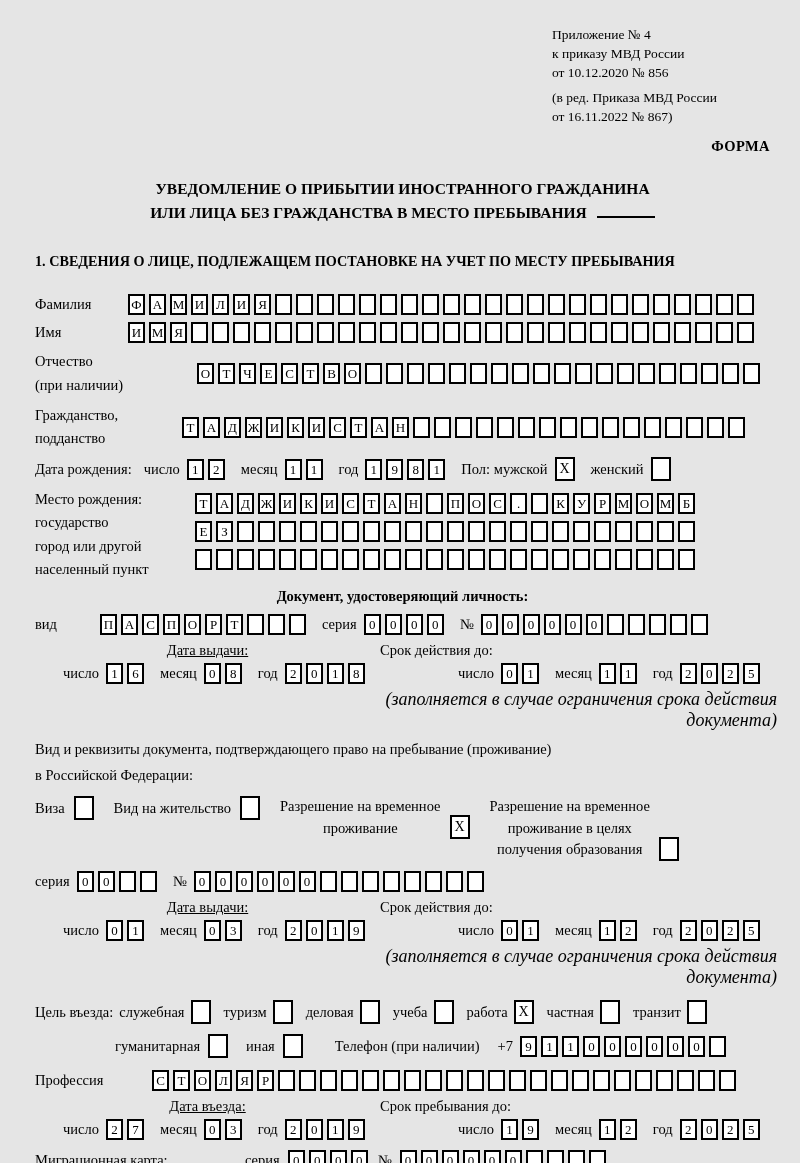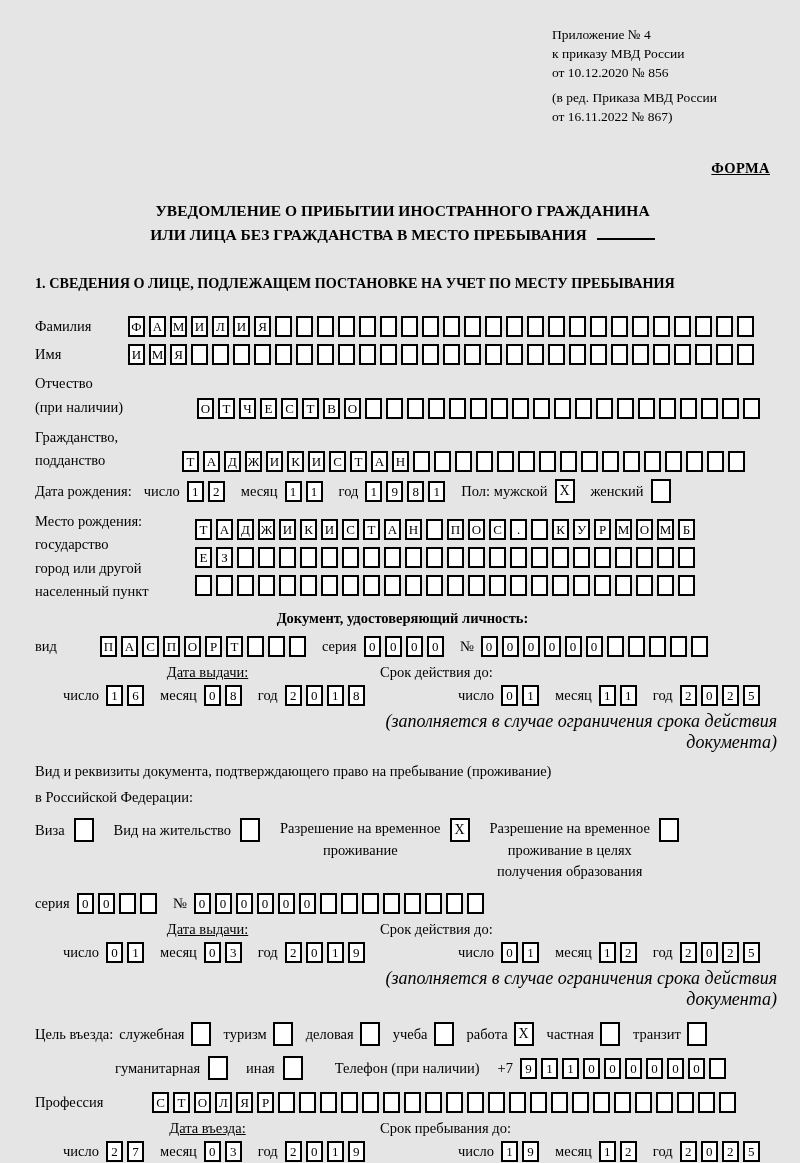--- a/index.html
+++ b/index.html
@@ -5,27 +5,27 @@
   html,body{margin:0;padding:0;background:#ffffff;}
   .page{
     position:relative;width:800px;height:1163px;box-sizing:border-box;
     background:#e5e5e5;color:#000;
     font-family:"Liberation Serif","DejaVu Serif",serif;font-size:14.5px;
     padding:26px 30px 0 35px;overflow:hidden;
   }
   
   .hdr{width:218px;margin-left:auto;font-size:13.5px;line-height:1.4;}
   .hdr .sub{margin-top:6px;}
-  .forma{text-align:right;font-weight:bold;font-size:14.5px;margin-top:34px;letter-spacing:.4px;text-decoration:underline;}
+  .forma{text-align:right;font-weight:bold;font-size:14.5px;margin-top:12px;letter-spacing:.4px;}
   
   .title{text-align:center;font-weight:bold;font-size:15.5px;line-height:1.55;margin-top:22px;}
   .blank{display:inline-block;width:58px;border-bottom:2px solid #000;margin-left:10px;}
   .sec{font-weight:bold;font-size:14.2px;margin-top:28px;margin-bottom:24px;}
   
-  .row{display:flex;align-items:flex-end;margin-bottom:7px;}
+  .row{display:flex;align-items:center;margin-bottom:7px;}
   .items-c{align-items:center;}
   .boxrow{display:inline-flex;flex:0 0 auto;}
   .cell{
     flex:0 0 auto;width:17px;height:21px;box-sizing:border-box;border:2px solid #000;
     margin-right:4px;display:inline-flex;align-items:center;justify-content:center;
     font-size:13px;line-height:1;background:#fff;
   }
   .cb .cell{width:20px;height:24px;font-size:14px;}
   .lbl{flex:0 0 auto;line-height:21px;}
   .lblcol{flex:0 0 auto;line-height:1.6;}
@@ -39,21 +39,21 @@
   .dhr{width:390px;text-align:left;}
   .drow{display:flex;align-items:center;margin-top:4px;}
   .dgl{display:flex;align-items:center;width:345px;padding-left:28px;box-sizing:border-box;}
   .dgr{display:flex;align-items:center;padding-left:78px;}
   .dl{margin:0 7px 0 12px;}
   .dl:first-child{margin-left:0;}
   .rnote{font-size:18px;margin:5px 0 10px 318px;width:424px;text-align:right;font-style:italic;}
   .txt{margin-top:9px;}
   
   .permits{display:flex;align-items:flex-start;margin:12px 0 10px 0;}
-  .popt{display:flex;align-items:flex-start;margin-right:16px;}
+  .popt{display:flex;align-items:flex-end;margin-right:16px;}
   .popt .plabel{margin-right:9px;line-height:24px;}
   .pstack{text-align:center;line-height:1.5;margin-right:9px;}
   
   .goal{display:flex;align-items:center;margin-top:12px;}
   .goal .gl{margin-right:6px;}
   .goal .cb{margin-right:9px;}
   .goal2{display:flex;align-items:center;margin-top:10px;padding-left:80px;}
   .goal2 .gl{margin-right:8px;}
   .goal2 .cb{margin-right:14px;}
   .phone-lbl{margin:0 18px 0 14px;}

